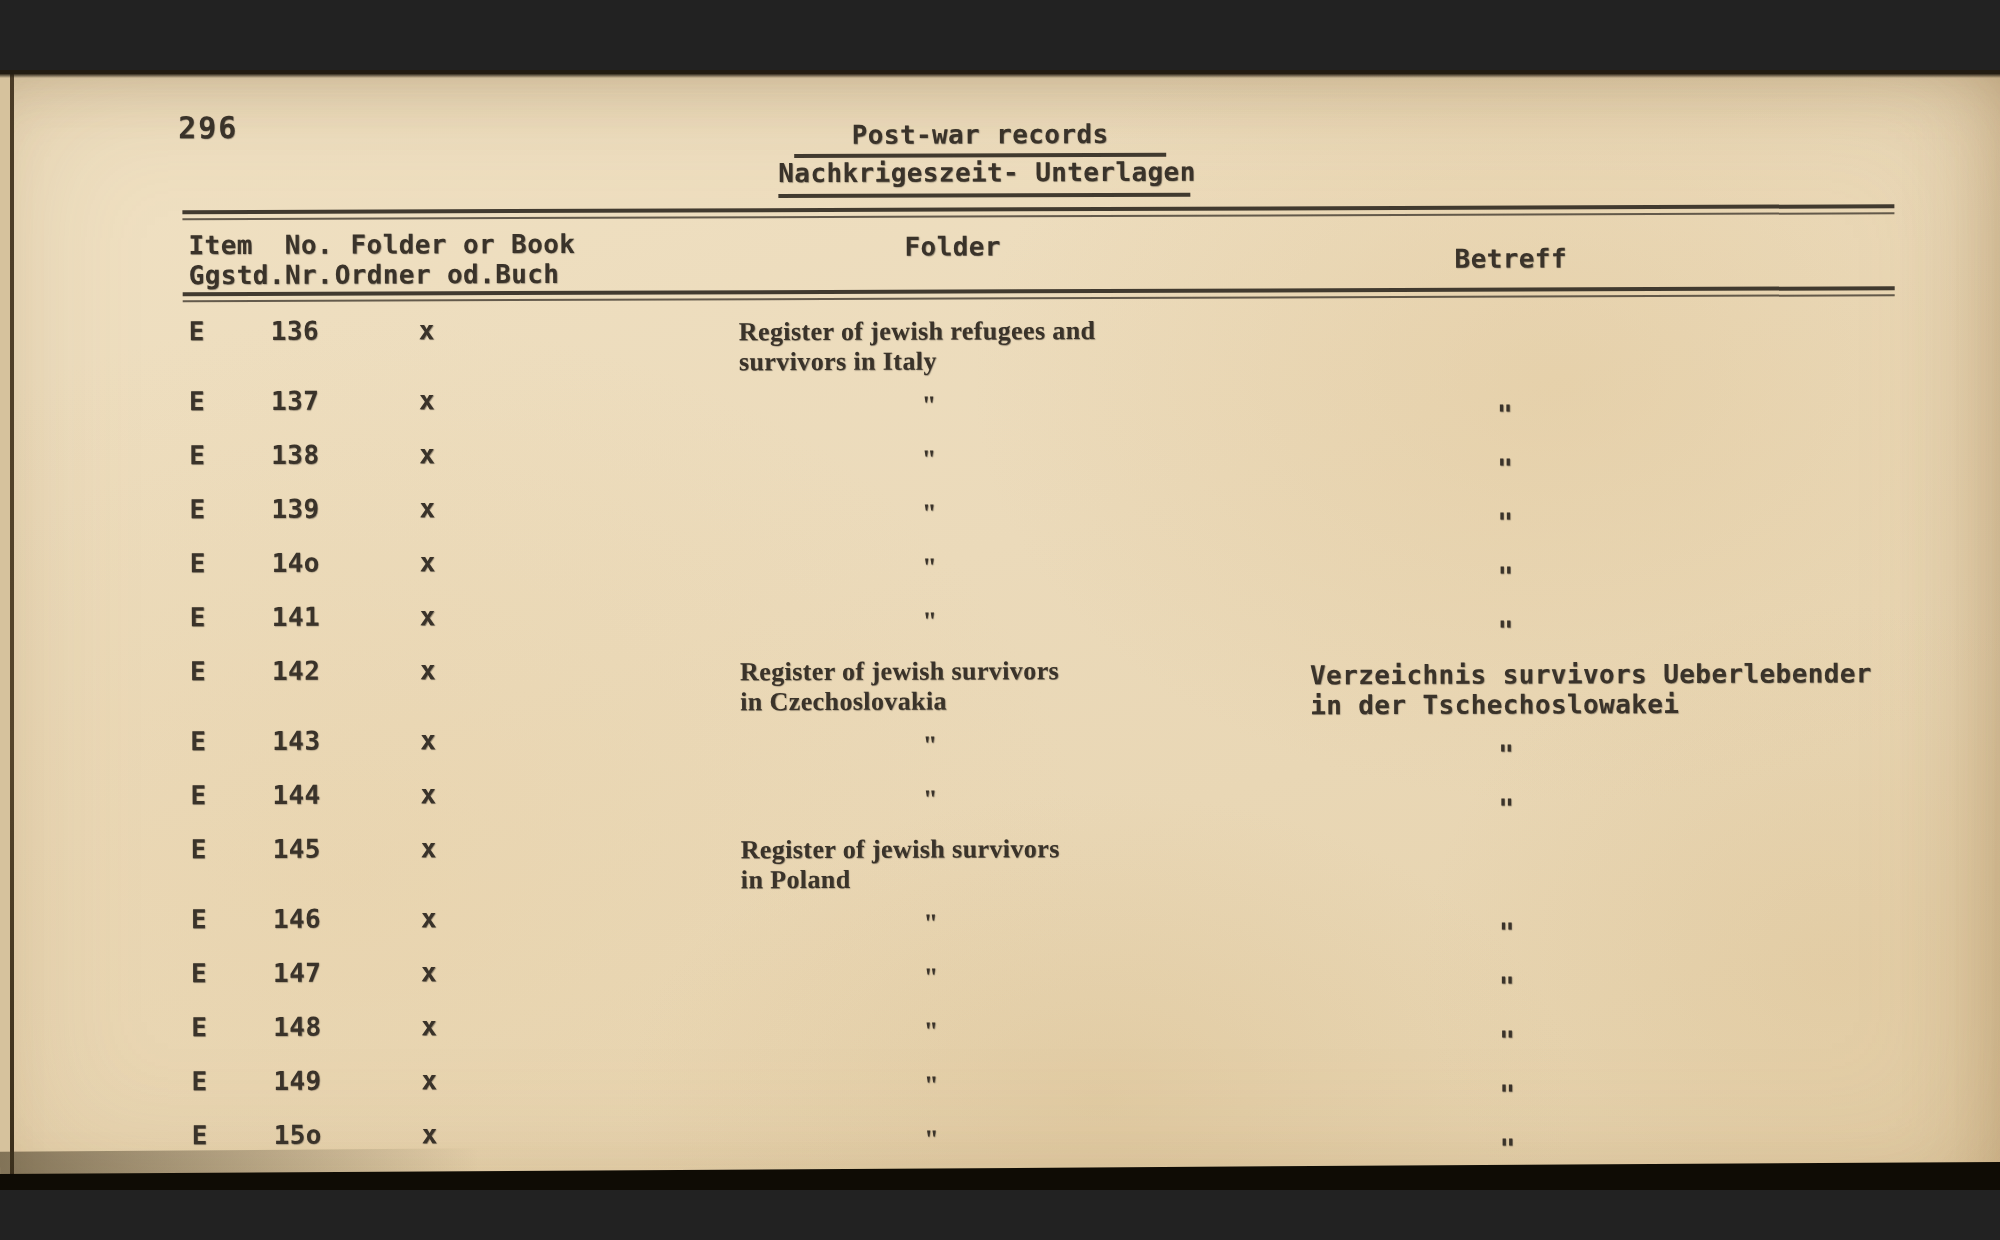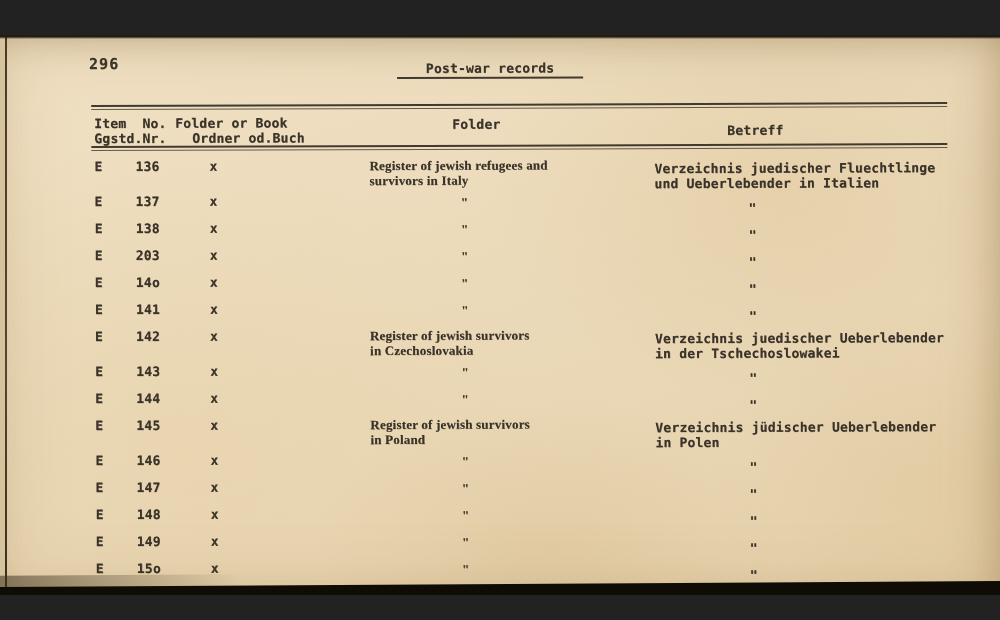--- a/index.html
+++ b/index.html
@@ -64,21 +64,21 @@
 
   .rule{position:absolute;left:92px;width:856px;
     border-top:2px solid var(--rule);border-bottom:1px solid rgba(65,58,47,0.8);height:5px;}
   .rule-top{top:70px;}
   .rule-mid{top:111px;}
 
   .hdr{position:absolute;white-space:pre;}
   .hdr-item1{left:95px;top:81px;text-align:center;}
   .hdr-item2{left:95px;top:96px;text-align:right;}
   .hdr-folder1{left:176px;top:81px;}
-  .hdr-folder2{left:193px;top:96px;}
+  .hdr-folder2{left:168px;top:96px;}
   .hdr-subject{left:453px;top:83px;}
   .hdr-betreff{left:728px;top:90px;}
 
   .tbody{position:absolute;left:0;right:0;top:123px;}
   .row{position:relative;min-height:27px;}
   .row.tall{margin-bottom:8px;}
   .cell{position:absolute;white-space:pre;line-height:15px;top:1px;}
   .c-item{left:95px;}
   .c-no{left:136px;}
   .c-x{left:210px;}
@@ -93,20 +93,21 @@
 <div class="scan">
   <div class="edge-left-strip"></div>
   <div class="edge-left-line"></div>
   <div class="edge-top"></div>
 
   <div class="sheet">
     <div class="page-number">296</div>
 
     <div class="title-block">
       <span class="title-en">Post-war records</span>
+      <span class="title-de">Nachkrigeszeit- Unterlagen</span>
     </div>
 
     <div class="rule rule-top"></div>
 
     <div>
       <span class="hdr hdr-item1">Item  No.</span>
       <span class="hdr hdr-item2">Ggstd.Nr.</span>
       <span class="hdr hdr-folder1">Folder or Book</span>
       <span class="hdr hdr-folder2">Ordner od.Buch</span>
       <span class="hdr hdr-subject">Folder</span>
@@ -115,43 +116,41 @@
 
     <div class="rule rule-mid"></div>
 
     <div class="tbody" id="table-body">
   <div class="row tall">
     <span class="cell c-item">E</span>
     <span class="cell c-no">136</span>
     <span class="cell c-x">x</span>
     <span class="cell c-subj">Register of jewish refugees and
 survivors in Italy</span>
-    <span class="cell c-betr">Verzeichnis juedischer Fluechtlinge
-und Ueberlebender in Italien</span>
   </div>
 
   <div class="row">
     <span class="cell c-item">E</span>
     <span class="cell c-no">137</span>
     <span class="cell c-x">x</span>
     <span class="cell c-subj ditto">"</span>
     <span class="cell c-betr ditto">"</span>
   </div>
 
   <div class="row">
     <span class="cell c-item">E</span>
     <span class="cell c-no">138</span>
     <span class="cell c-x">x</span>
     <span class="cell c-subj ditto">"</span>
     <span class="cell c-betr ditto">"</span>
   </div>
 
   <div class="row">
     <span class="cell c-item">E</span>
-    <span class="cell c-no">203</span>
+    <span class="cell c-no">139</span>
     <span class="cell c-x">x</span>
     <span class="cell c-subj ditto">"</span>
     <span class="cell c-betr ditto">"</span>
   </div>
 
   <div class="row">
     <span class="cell c-item">E</span>
     <span class="cell c-no">14o</span>
     <span class="cell c-x">x</span>
     <span class="cell c-subj ditto">"</span>
@@ -165,21 +164,21 @@
     <span class="cell c-subj ditto">"</span>
     <span class="cell c-betr ditto">"</span>
   </div>
 
   <div class="row tall">
     <span class="cell c-item">E</span>
     <span class="cell c-no">142</span>
     <span class="cell c-x">x</span>
     <span class="cell c-subj">Register of jewish survivors
 in Czechoslovakia</span>
-    <span class="cell c-betr">Verzeichnis juedischer Ueberlebender
+    <span class="cell c-betr">Verzeichnis survivors Ueberlebender
 in der Tschechoslowakei</span>
   </div>
 
   <div class="row">
     <span class="cell c-item">E</span>
     <span class="cell c-no">143</span>
     <span class="cell c-x">x</span>
     <span class="cell c-subj ditto">"</span>
     <span class="cell c-betr ditto">"</span>
   </div>
@@ -191,22 +190,20 @@
     <span class="cell c-subj ditto">"</span>
     <span class="cell c-betr ditto">"</span>
   </div>
 
   <div class="row tall">
     <span class="cell c-item">E</span>
     <span class="cell c-no">145</span>
     <span class="cell c-x">x</span>
     <span class="cell c-subj">Register of jewish survivors
 in Poland</span>
-    <span class="cell c-betr">Verzeichnis jüdischer Ueberlebender
-in Polen</span>
   </div>
 
   <div class="row">
     <span class="cell c-item">E</span>
     <span class="cell c-no">146</span>
     <span class="cell c-x">x</span>
     <span class="cell c-subj ditto">"</span>
     <span class="cell c-betr ditto">"</span>
   </div>
 

